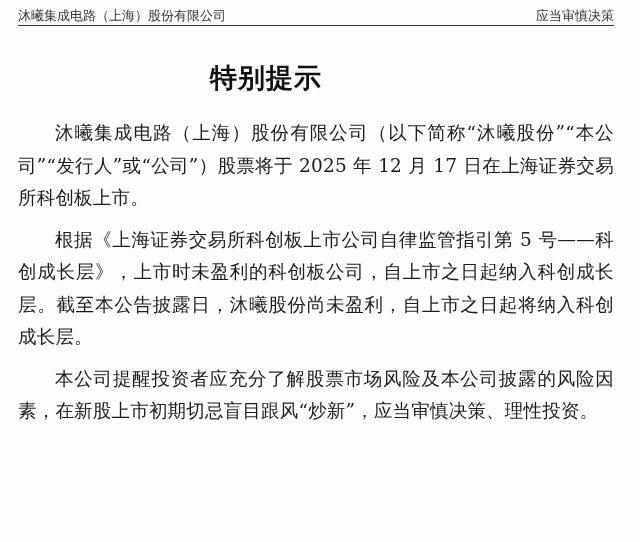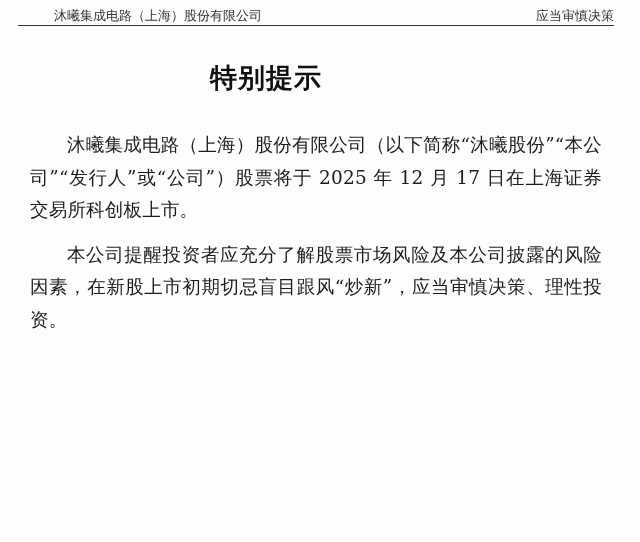--- a/index.html
+++ b/index.html
@@ -22,41 +22,41 @@
       width: 596px;
       height: 19px;
       border-bottom: 1.5px solid #333;
       display: flex;
       justify-content: space-between;
       align-items: flex-end;
       font-size: 13px;
       color: #333;
       line-height: 16px;
     }
-    .page-header span { padding-bottom: 1px; margin-left: 36px; }
+    .page-header span { padding-bottom: 1px; }
     .title {
       position: absolute;
       left: 0;
       top: 60px;
       width: 532px;
       text-align: center;
       font-family: "DejaVu Sans", "Liberation Sans", sans-serif;
       font-weight: bold;
       font-size: 27px;
       letter-spacing: 1px;
       color: #111;
     }
     .body {
       position: absolute;
       left: 18px;
       top: 117px;
       width: 596px;
     }
     .para {
-      margin: 12px;
+      margin: 0;
       font-size: 18.5px;
       line-height: 32.5px;
       text-indent: 2em;
       text-align: justify;
       color: #1c1c1c;
       letter-spacing: 0.2px;
     }
     .para + .para { margin-top: 9px; }
   </style>
 </head>
@@ -64,14 +64,15 @@
 
 <div class="page-header">
   <span>沐曦集成电路（上海）股份有限公司</span>
   <span>应当审慎决策</span>
 </div>
 
 <div class="title">特别提示</div>
 
 <div class="body">
   <p class="para">沐曦集成电路（上海）股份有限公司（以下简称“沐曦股份”“本公司”“发行人”或“公司”）股票将于 2025 年 12 月 17 日在上海证券交易所科创板上市。</p>
+  <p class="para">根据《上海证券交易所科创板上市公司自律监管指引第 5 号——科创成长层》，上市时未盈利的科创板公司，自上市之日起纳入科创成长层。截至本公告披露日，沐曦股份尚未盈利，自上市之日起将纳入科创成长层。</p>
   <p class="para">本公司提醒投资者应充分了解股票市场风险及本公司披露的风险因素，在新股上市初期切忌盲目跟风“炒新”，应当审慎决策、理性投资。</p>
 </div>
 
 </body></html>

